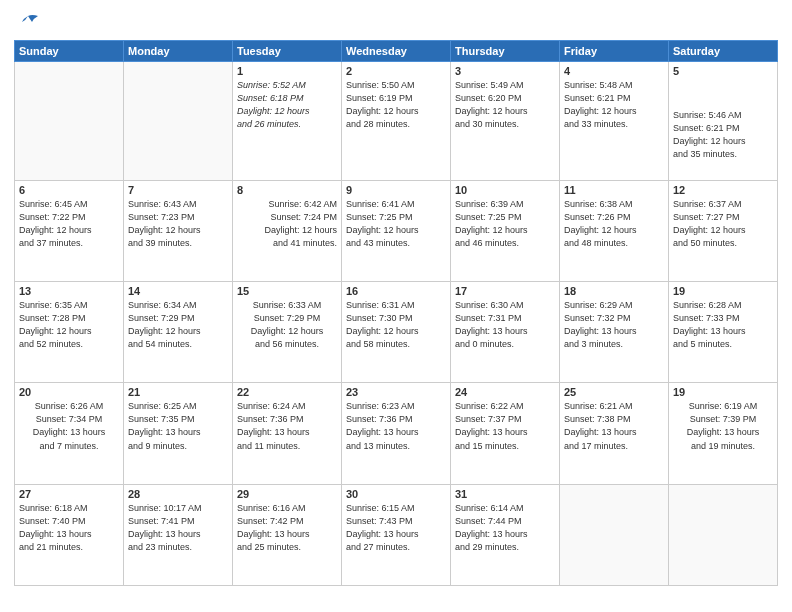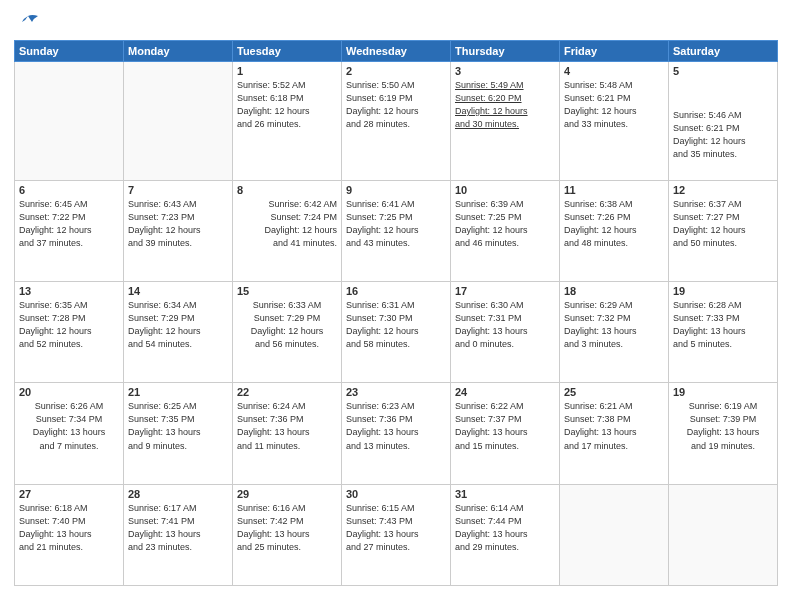--- a/index.html
+++ b/index.html
@@ -121,35 +121,35 @@
           <th>Friday</th>
           <th>Saturday</th>
         </tr>
     </thead>
     <tbody id="calendar-body">
     <tr>
           <td class="empty"></td>
           <td class="empty"></td>
           <td>
             <div class="day-number">1</div>
-            <div class="day-info" style="white-space: pre-line;">Sunrise: 5:52 AM
+            <div class="day-info" style="white-space: pre-line; font-style: italic;">Sunrise: 5:52 AM
 Sunset: 6:18 PM
 Daylight: 12 hours
 and 26 minutes.</div>
           </td>
           <td>
             <div class="day-number">2</div>
             <div class="day-info" style="white-space: pre-line;">Sunrise: 5:50 AM
 Sunset: 6:19 PM
 Daylight: 12 hours
 and 28 minutes.</div>
           </td>
           <td>
             <div class="day-number">3</div>
-            <div class="day-info" style="white-space: pre-line; text-decoration: underline;">Sunrise: 5:49 AM
+            <div class="day-info" style="white-space: pre-line;">Sunrise: 5:49 AM
 Sunset: 6:20 PM
 Daylight: 12 hours
 and 30 minutes.</div>
           </td>
           <td>
             <div class="day-number">4</div>
             <div class="day-info" style="white-space: pre-line;">Sunrise: 5:48 AM
 Sunset: 6:21 PM
 Daylight: 12 hours
 and 33 minutes.</div>
@@ -318,21 +318,21 @@
         <tr>
           <td>
             <div class="day-number">27</div>
             <div class="day-info" style="white-space: pre-line;">Sunrise: 6:18 AM
 Sunset: 7:40 PM
 Daylight: 13 hours
 and 21 minutes.</div>
           </td>
           <td>
             <div class="day-number">28</div>
-            <div class="day-info" style="white-space: pre-line;">Sunrise: 6:17 AM
+            <div class="day-info" style="white-space: pre-line;">Sunrise: 10:17 AM
 Sunset: 7:41 PM
 Daylight: 13 hours
 and 23 minutes.</div>
           </td>
           <td>
             <div class="day-number">29</div>
             <div class="day-info" style="white-space: pre-line;">Sunrise: 6:16 AM
 Sunset: 7:42 PM
 Daylight: 13 hours
 and 25 minutes.</div>

